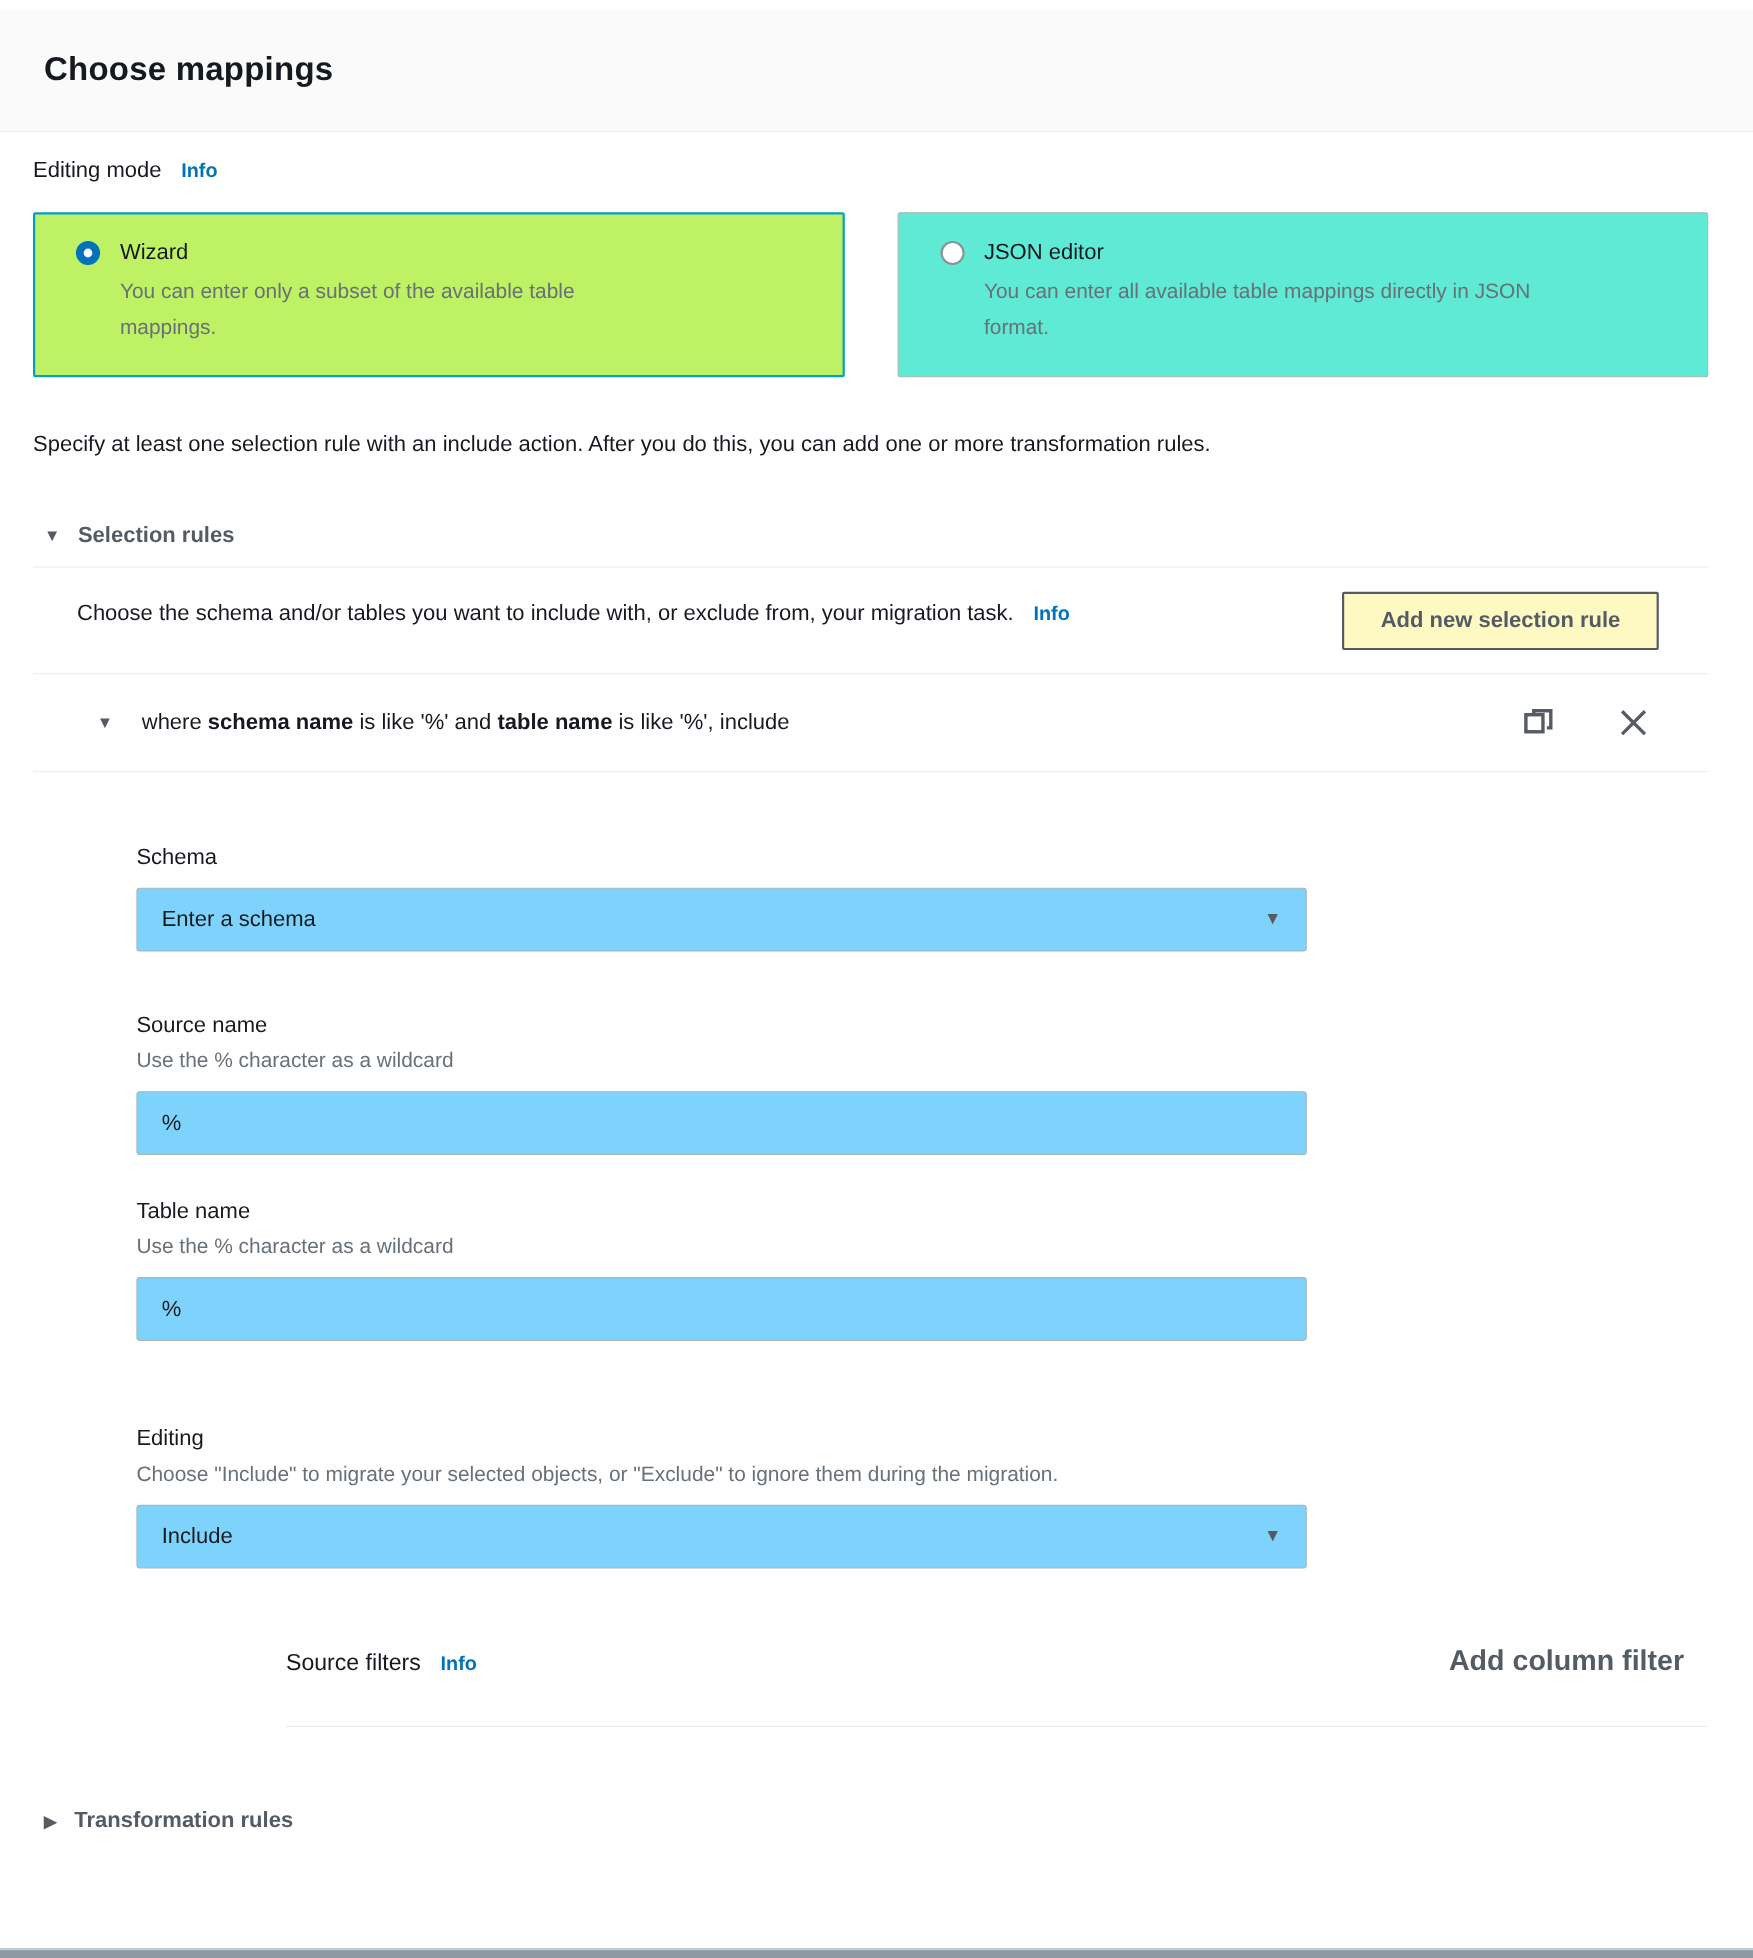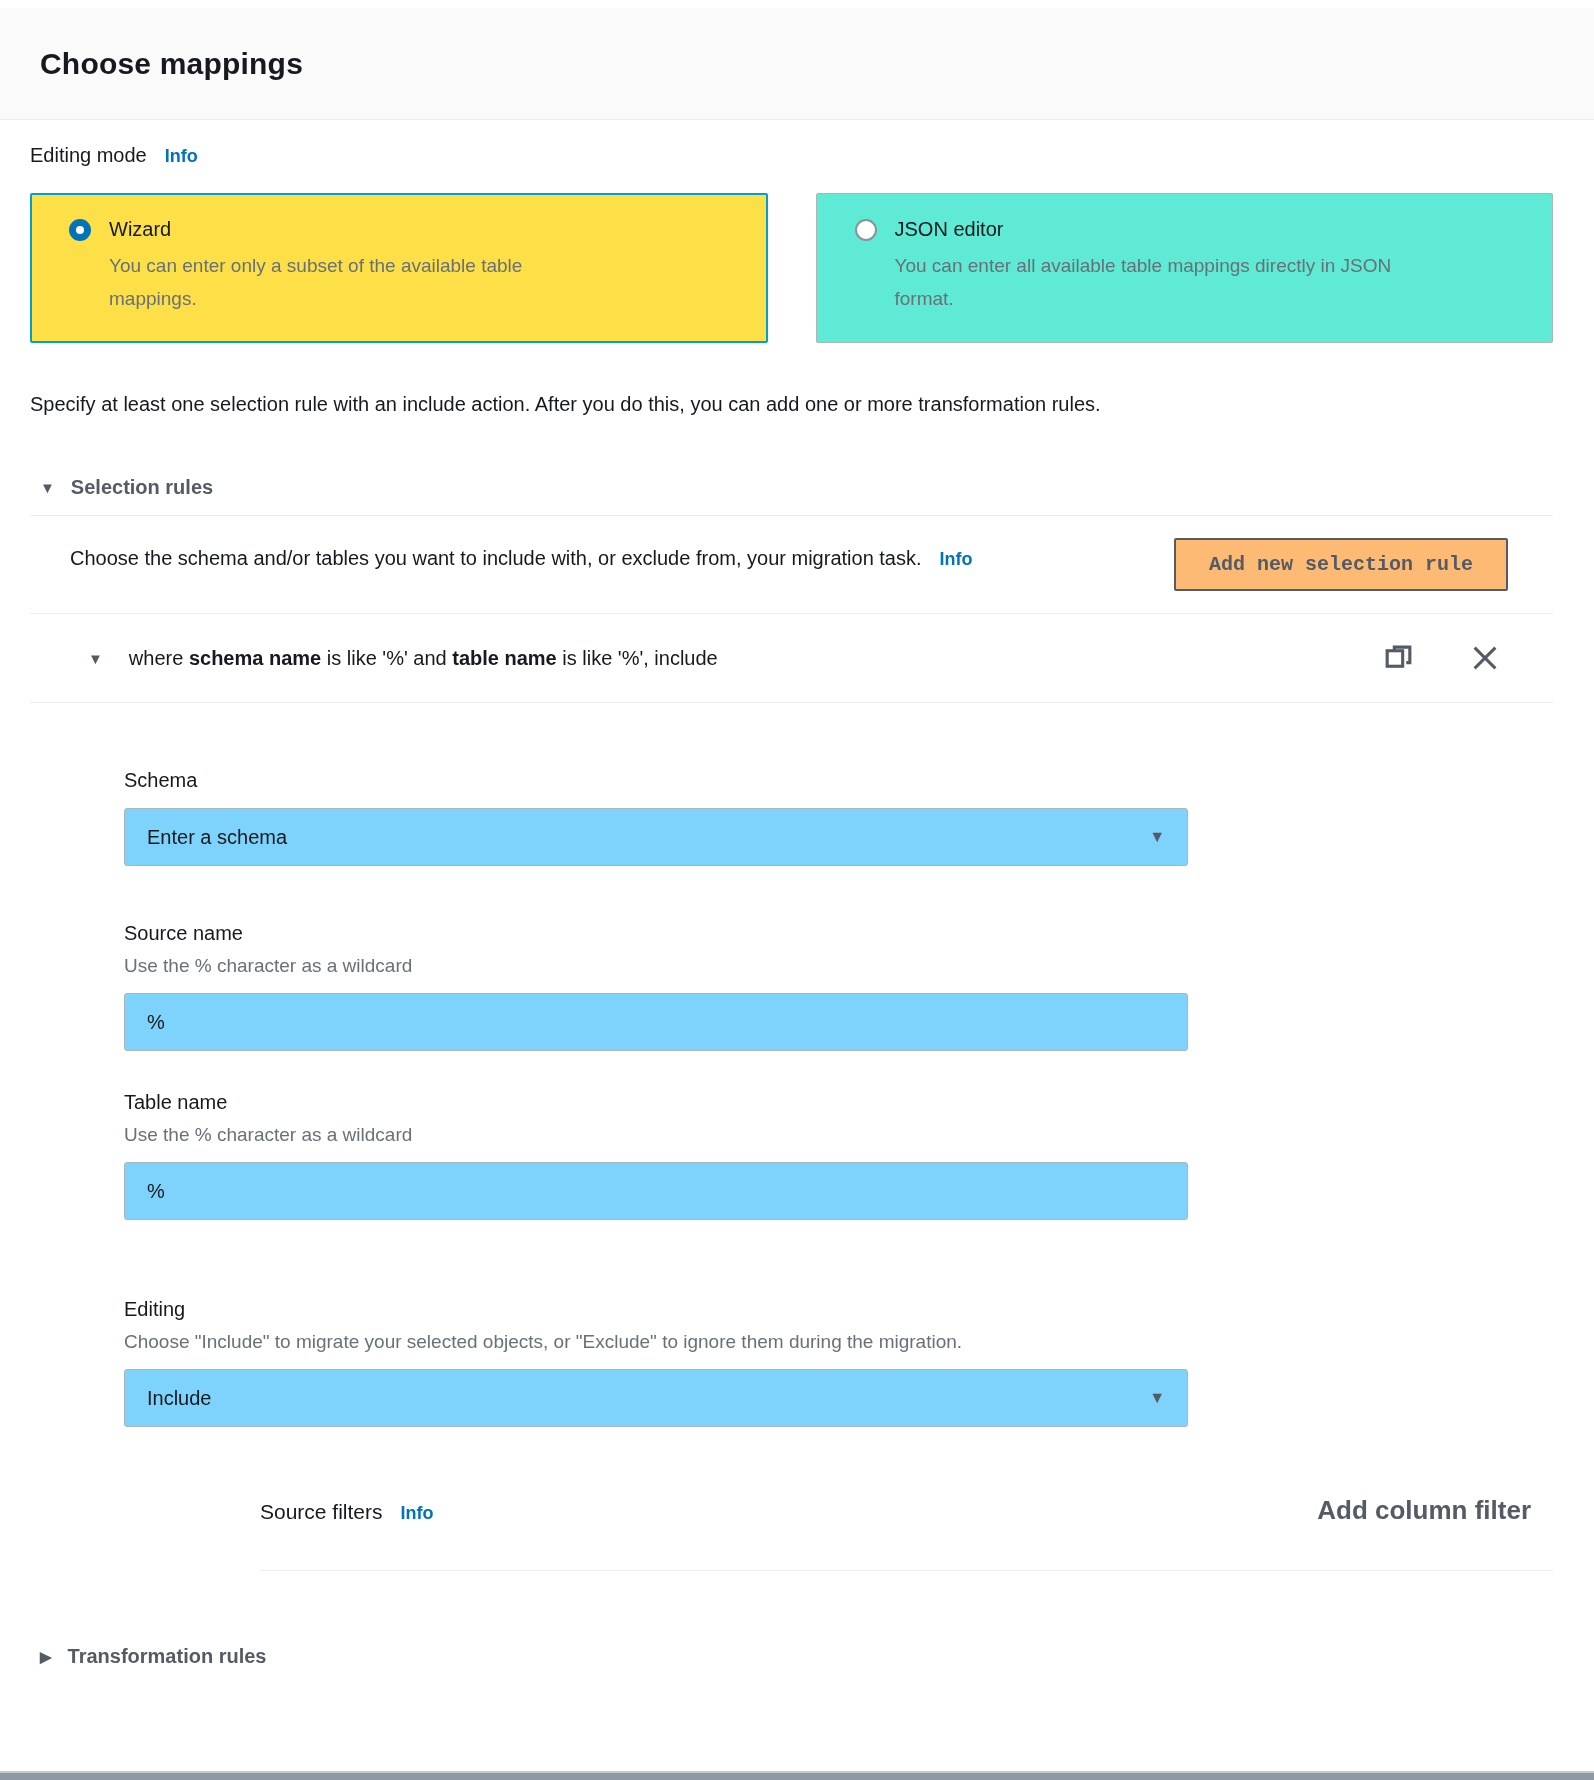--- a/index.html
+++ b/index.html
@@ -35,21 +35,21 @@
   .tile {
     flex: 1 1 0;
     height: 150px;
     border: 1px solid #aab7b8;
     border-radius: 2px;
     background: #5eead4;
     padding: 24px 20px 0 38px;
   }
   .tile.selected {
     border: 2px solid #00a1c9;
-    background: #fde047;
+    background: #bef264;
     padding: 23px 19px 0 37px;
   }
   .tile-top { display: flex; align-items: center; gap: 18px; }
   .radio {
     width: 22px; height: 22px; border-radius: 50%;
     border: 2px solid #879596; background: #fff; flex: 0 0 auto;
   }
   .radio.checked { border: 7px solid #0073bb; }
   .tile-title { font-size: 20px; color: #16191f; }
   .tile-desc {
@@ -75,23 +75,23 @@
     cursor: pointer;
   }
   .caret { font-size: 15px; color: #545b64; }
   .divider { border-bottom: 1px solid #eaeded; margin-top: 16px; }
 
   
   .choose-row { position: relative; padding: 24px 0 0 40px; }
   .choose-text { font-size: 20px; line-height: 36px; max-width: 1040px; }
   .add-rule-btn {
     position: absolute; top: 22px; right: 45px;
-    border: 2px solid #545b64; border-radius: 2px; background: #fdba74;
+    border: 2px solid #545b64; border-radius: 2px; background: #fef9c3;
     color: #545b64; font-weight: 700; font-size: 20px;
-    font-family: Liberation Mono, monospace;
+    font-family: Liberation Sans, sans-serif;
     padding: 13px 33px; cursor: pointer;
   }
 
   
   .rule-row {
     margin-top: 36px;
     height: 90px;
     border-top: 1px solid #eaeded;
     border-bottom: 1px solid #eaeded;
     display: flex; align-items: center;

